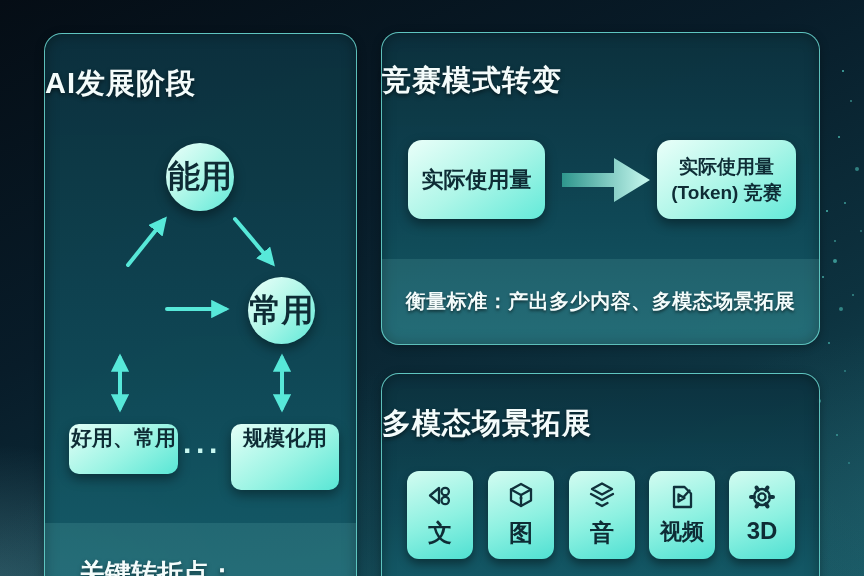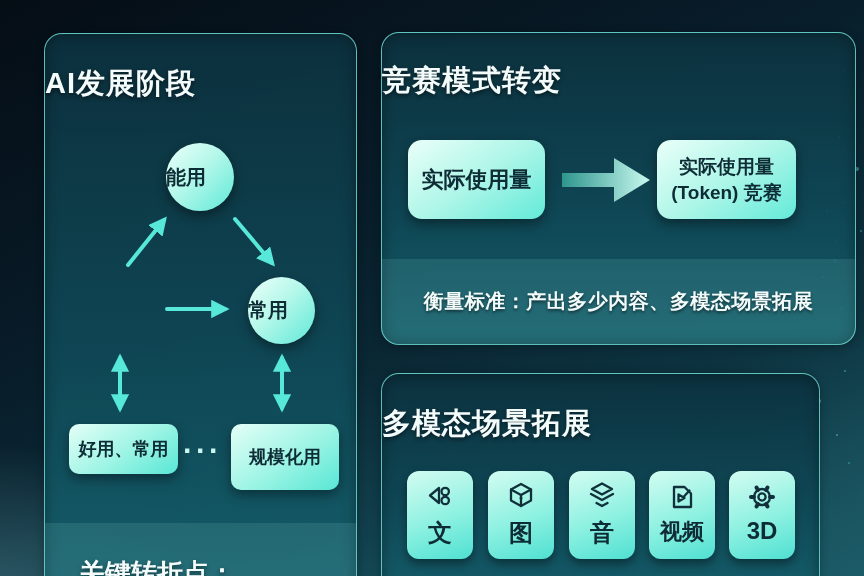--- a/index.html
+++ b/index.html
@@ -29,30 +29,30 @@
   }
   .band{
     position:absolute;left:0;right:0;bottom:0;
     background:rgba(158,238,232,.12);
     border-radius:0 0 16px 16px;
     display:flex;align-items:center;justify-content:center;
   }
   .cy-node{
     position:absolute;border-radius:50%;
     background:linear-gradient(135deg,#edfffa 0%,#b5f8ea 45%,#5fe9d8 100%);
-    display:flex;align-items:center;justify-content:flex-start;
-    color:var(--dark-text);font-weight:700;font-size:20px;
+    display:flex;align-items:center;justify-content:center;
+    color:var(--dark-text);font-weight:700;font-size:32px;
     box-shadow:0 5px 12px rgba(0,0,0,.4);
     font-family:Liberation Serif, serif;
   }
   .cy-box{
     position:absolute;border-radius:10px;
     background:linear-gradient(145deg,#e4fff7 0%,#9bf4e4 55%,#58e6d5 100%);
-    display:flex;align-items:center;justify-content:center;
-    color:var(--dark-text);font-weight:700;font-size:18px;
+    display:flex;align-items:flex-start;justify-content:center;
+    color:var(--dark-text);font-weight:700;font-size:21px;
     box-shadow:0 5px 12px rgba(0,0,0,.4);
   }
   .dots{position:absolute;color:#c9f8f1;font-weight:700;font-size:30px;letter-spacing:3px;}
   .footer-text{position:absolute;color:var(--light-text);font-weight:700;font-size:26px;
     text-shadow:0 2px 4px rgba(0,0,0,.5);}
   .caption{color:var(--light-text);font-weight:700;font-size:20px;letter-spacing:.5px;
     text-shadow:0 2px 3px rgba(0,0,0,.5);}
   .vs-box{
     position:absolute;border-radius:14px;
     background:linear-gradient(145deg,#eafff9 0%,#aef6e8 50%,#63ead9 100%);
@@ -108,21 +108,21 @@
     </div>
     <div class="dots" style="left:138px;top:400px;width:32px;text-align:center;">···</div>
     <div class="cy-box" style="left:186px;top:390px;width:108px;height:66px;">
       <span>规模化用</span>
     </div>
 
     <div class="band" style="top:489px;height:71px;border-radius:0;"></div>
     <div class="footer-text" style="left:34px;top:522px;">关键转折点：</div>
   </div>
 
-  <div class="panel" style="left:381px;top:32px;width:437px;height:311px;padding-left:36px;">
+  <div class="panel" style="left:381px;top:32px;width:437px;height:311px;">
     <div class="panel-title" style="top:28px;">竞赛模式转变</div>
 
     <div class="vs-box" style="left:26px;top:107px;width:137px;height:79px;font-size:22px;">
       <span>实际使用量</span>
     </div>
 
     <svg class="diagram" width="437" height="311" viewBox="0 0 437 311">
       <defs>
         <linearGradient id="tg" x1="0" y1="0" x2="1" y2="0">
           <stop offset="0" stop-color="#2e968d"></stop>

